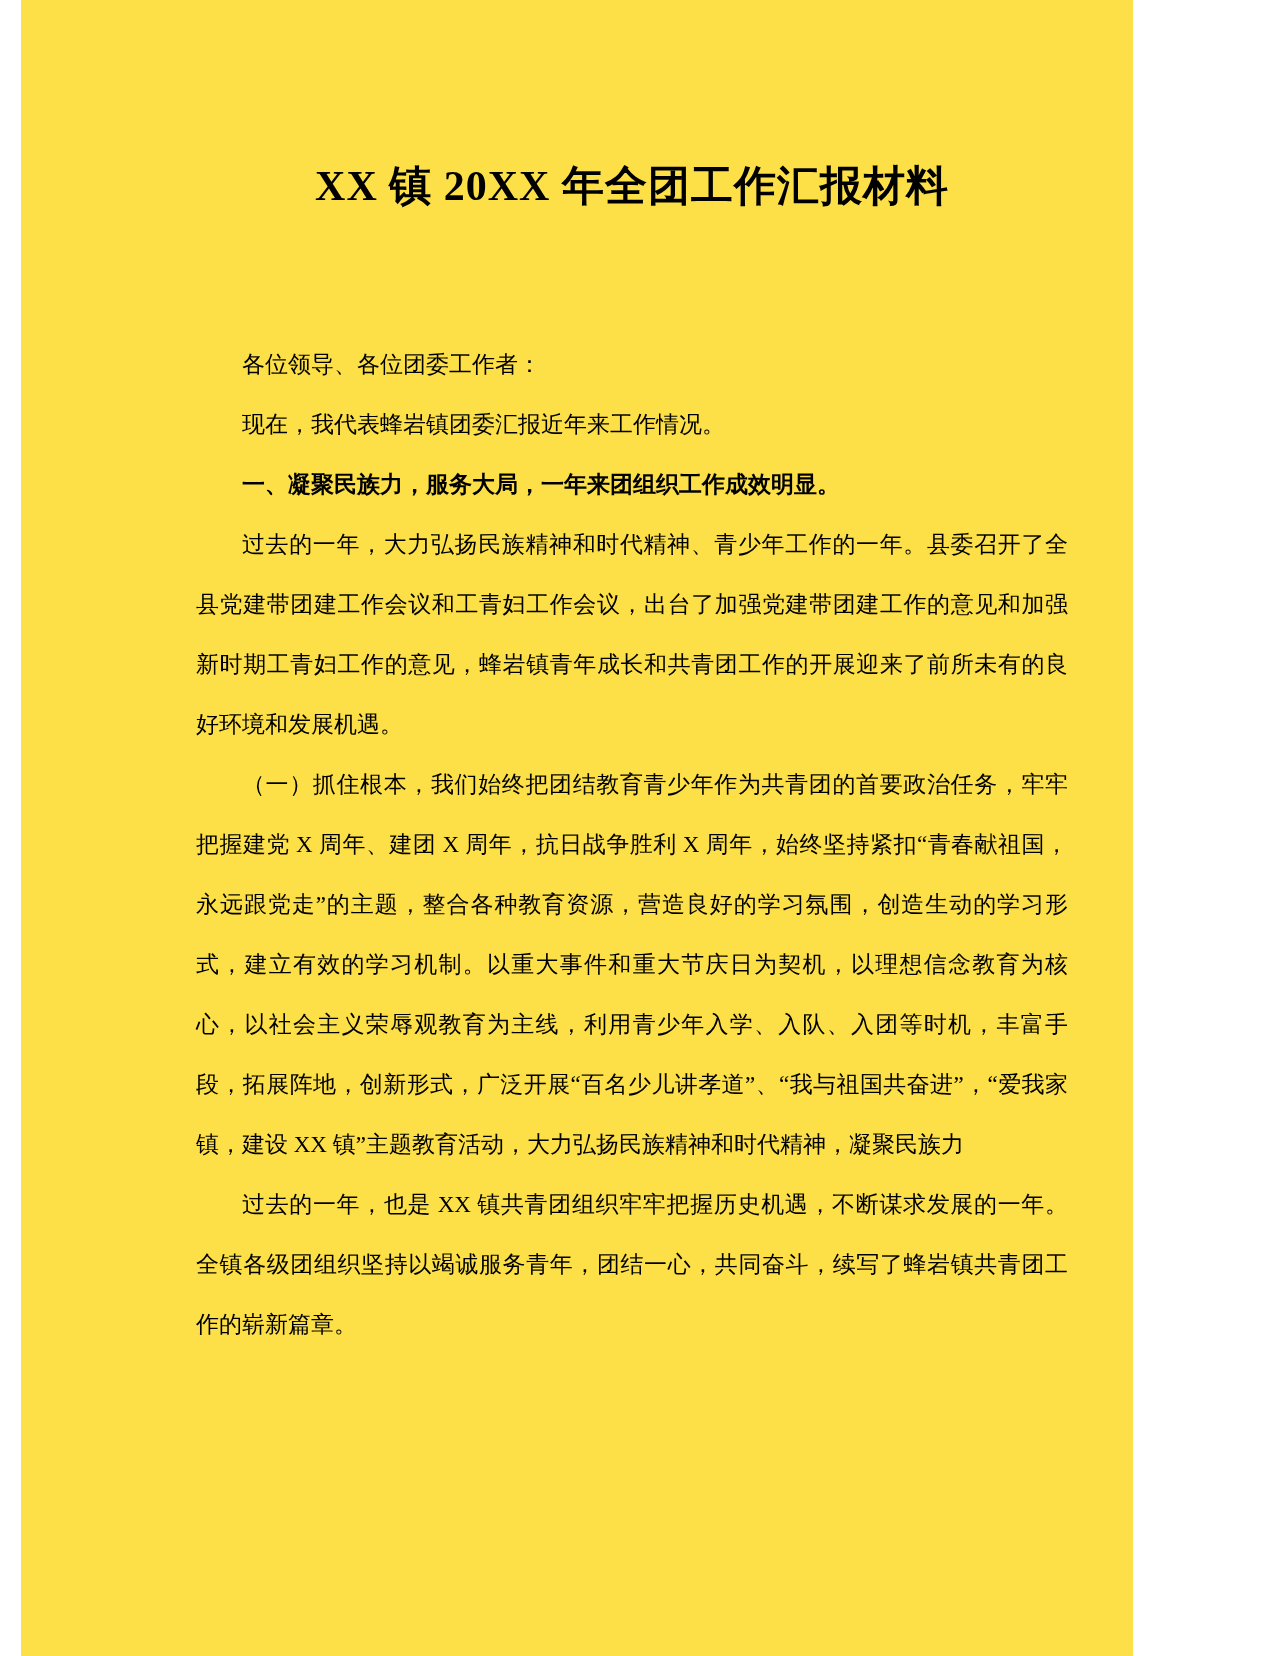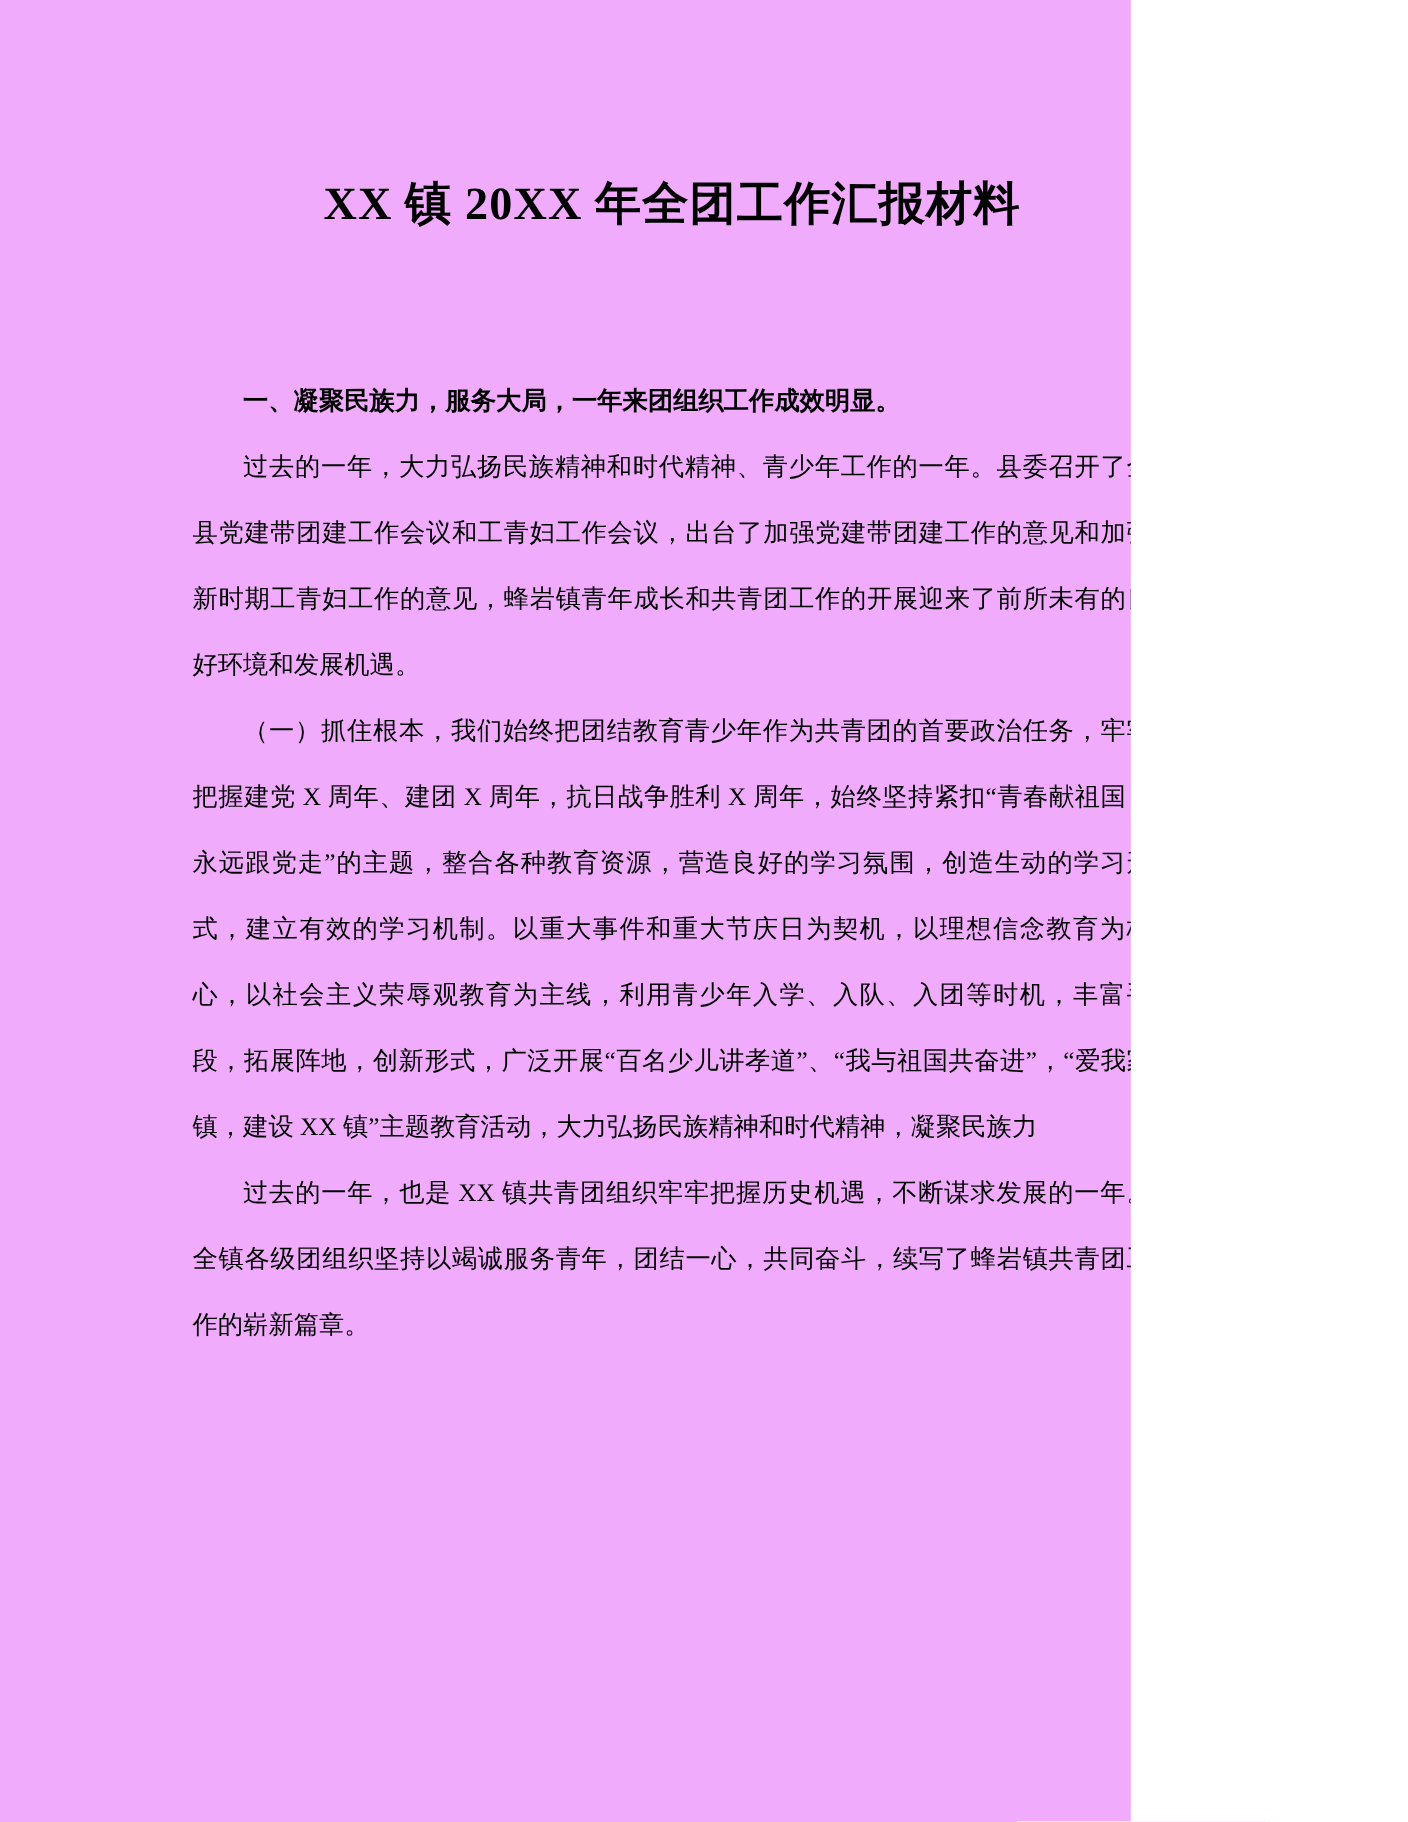--- a/index.html
+++ b/index.html
@@ -10,24 +10,25 @@
   }
   body {
     width: 1280px;
     height: 1656px;
     overflow: hidden;
     font-family: "Liberation Serif", "DejaVu Serif", serif;
     color: #000000;
   }
   .page {
     position: relative;
-    width: 1028px;
+    width: 1112px;
     height: 1656px;
-    background: #f0abfc;
+    background: #fde047;
     overflow: hidden;
+    margin-left: 21px;
   }
   .content {
     position: absolute;
     left: 175px;
     top: 160px;
     width: 872px;
   }
   .doc-title {
     margin: 0;
     font-size: 42px;
@@ -52,19 +53,21 @@
     font-weight: bold;
   }
 </style>
 </head>
 <body>
 
 <div class="page">
   <div class="content">
     <h1 class="doc-title">XX 镇 20XX 年全团工作汇报材料</h1>
     <div class="body-text">
+        <p class="para">各位领导、各位团委工作者：</p>
+        <p class="para">现在，我代表蜂岩镇团委汇报近年来工作情况。</p>
         <p class="para bold">一、凝聚民族力，服务大局，一年来团组织工作成效明显。</p>
         <p class="para">过去的一年，大力弘扬民族精神和时代精神、青少年工作的一年。县委召开了全县党建带团建工作会议和工青妇工作会议，出台了加强党建带团建工作的意见和加强新时期工青妇工作的意见，蜂岩镇青年成长和共青团工作的开展迎来了前所未有的良好环境和发展机遇。</p>
         <p class="para">（一）抓住根本，我们始终把团结教育青少年作为共青团的首要政治任务，牢牢把握建党 X 周年、建团 X 周年，抗日战争胜利 X 周年，始终坚持紧扣“青春献祖国，永远跟党走”的主题，整合各种教育资源，营造良好的学习氛围，创造生动的学习形式，建立有效的学习机制。以重大事件和重大节庆日为契机，以理想信念教育为核心，以社会主义荣辱观教育为主线，利用青少年入学、入队、入团等时机，丰富手段，拓展阵地，创新形式，广泛开展“百名少儿讲孝道”、“我与祖国共奋进”，“爱我家镇，建设 XX 镇”主题教育活动，大力弘扬民族精神和时代精神，凝聚民族力</p>
         <p class="para">过去的一年，也是 XX 镇共青团组织牢牢把握历史机遇，不断谋求发展的一年。全镇各级团组织坚持以竭诚服务青年，团结一心，共同奋斗，续写了蜂岩镇共青团工作的崭新篇章。</p>
       </div>
   </div>
 </div>
 
 </body></html>

